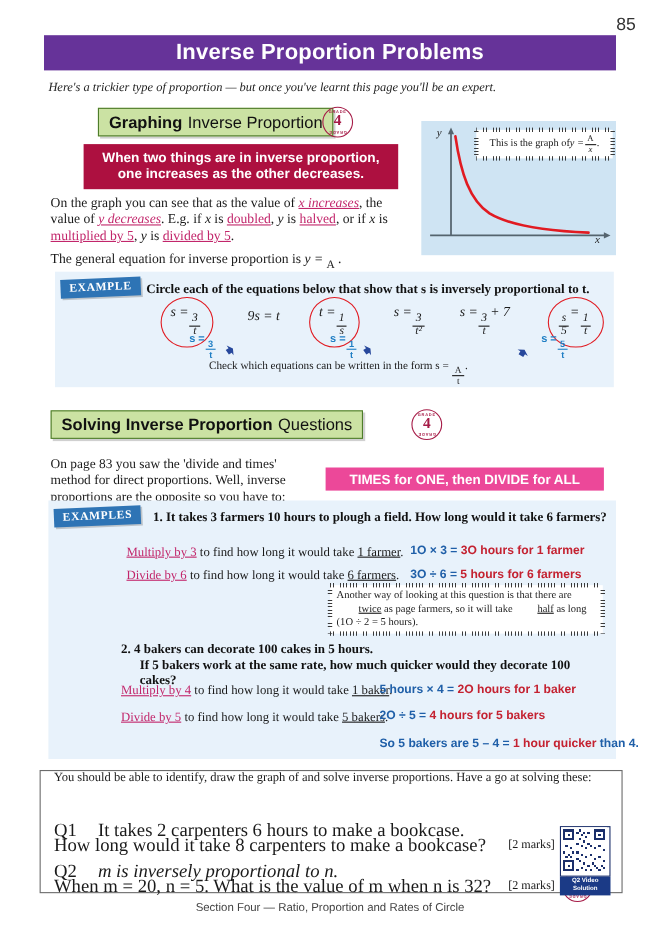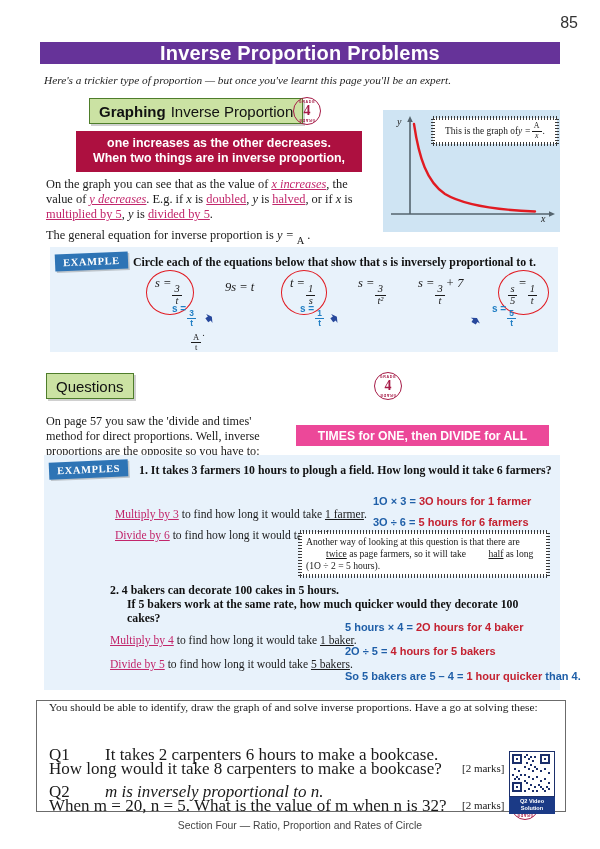--- a/index.html
+++ b/index.html
@@ -16,22 +16,22 @@
 
   
   .page-num {
     position: absolute; top: 14px; right: 22px;
     font-family: "Liberation Sans", sans-serif;
     font-size: 16px; color: #333;
   }
 
   
   .title-bar {
-    position: absolute; left: 40px; top: 42px;
-    width: 520px; height: 22px;
+    position: absolute; left: 40px; top: 32px;
+    width: 520px; height: 32px;
     background: #663399;
     display: flex; align-items: center; justify-content: center;
   }
   .title-bar .title-text {
     font-family: "Liberation Sans", sans-serif;
     font-weight: bold; font-size: 20px; color: #ffffff;
     letter-spacing: .2px;
   }
 
   
@@ -218,21 +218,21 @@
     display: flex; align-items: center; justify-content: center;
   }
   .green-box span {
     font-family: "Liberation Sans", sans-serif;
     font-weight: bold; font-size: 12.2px; color: #fff;
   }
 
   
   .step {
     position: absolute;
-    font-size: 11.6px; color: #1a1a1a; white-space: nowrap; margin-top: 13px;
+    font-size: 11.6px; color: #1a1a1a; white-space: nowrap;
   }
   .step .op { color: #c2266b; text-decoration: underline; }
   .step .who { text-decoration: underline; }
   .calc {
     position: absolute;
     font-family: "Liberation Sans", sans-serif;
     font-weight: bold; font-size: 11px;
     color: #1f5fa8; white-space: nowrap;
   }
   .calc .hl { color: #c42231; }
@@ -262,21 +262,21 @@
     margin: 0 0 4px 12px;
     font-size: 11.4px; color: #1a1a1a;
   }
   .q-row {
     position: absolute; left: 12px;
     font-size: 17px; line-height: 14px; color: #1a1a1a;
   }
   #q1-row { top: 47px; }
   #q2-row { top: 84px; }
   .q-label { position: absolute; left: 0; width: 34px; }
-  .q-text { margin-left: 56px; }
+  .q-text { margin-left: 40px; }
   .marks {
     position: absolute;
     font-size: 11px; color: #1a1a1a;
   }
   #marks-1 { left: 425px; top: 61px; }
   #marks-2 { left: 425px; top: 98px; }
   .summary .grade-stamp { position: absolute; }
   #grade-q1 { left: 474px; top: 54px; }
   #grade-q2 { left: 474px; top: 91px; }
 
@@ -319,22 +319,22 @@
   <span class="b">Graphing</span>
   <span>Inverse Proportion</span>
 </div>
 <div class="grade-stamp" id="grade-1">
   <span class="arc top">GRADE</span>
   <span>4</span>
   <span class="arc bot">GRADE</span>
 </div>
 
 <div class="red-box">
+  <div>When two things are in inverse proportion,</div>
   <div>one increases as the other decreases.</div>
-  <div>When two things are in inverse proportion,</div>
 </div>
 
 <div class="body-p" id="para-1">
   <span>On the graph you can see that as the value of </span><span class="pink-u ital">x increases</span><span>, the value of </span><span class="pink-u ital">y decreases</span><span>.  E.g. if </span><span class="ital">x</span><span> is </span><span class="pink-u">doubled</span><span>, </span><span class="ital">y</span><span> is </span><span class="pink-u">halved</span><span>, or if </span><span class="ital">x</span><span> is </span><span class="pink-u">multiplied by 5</span><span>, </span><span class="ital">y</span><span> is </span><span class="pink-u">divided by 5</span><span>.</span>
 </div>
 
 <div class="body-p" id="para-2">
   <span>The general equation for inverse proportion is </span><span class="ital">y =</span><span class="frac">
       <span class="num">A</span>
       <span class="den ital">x</span>
@@ -432,36 +432,37 @@
 
 <div class="annot" style="left:492px; top:303px;">
   <span>s =</span><span class="frac">
       <span class="num">5</span>
       <span class="den">t</span>
     </span>
 </div>
 <div class="arrow-blue" style="left:468px; top:312px; transform:rotate(-58deg);">➧</div>
 
 <div class="check-note">
-  <span class="frac">
+  <span>Check which equations can be written in the form s = </span><span class="frac">
       <span class="num">A</span>
       <span class="den">t</span>
     </span><span>.</span>
 </div>
 
 <div class="sec-head" id="sec-head-2">
+  <span class="b">Solving Inverse Proportion</span>
   <span>Questions</span>
 </div>
 <div class="grade-stamp" id="grade-2">
   <span class="arc top">GRADE</span>
   <span>4</span>
   <span class="arc bot">GRADE</span>
 </div>
 
-<div class="body-p" id="para-3">On page 57 you saw the 'divide and times' method for direct proportions.  Well, inverse proportions are the opposite so you have to:</div>
+<div class="body-p" id="para-3">On page 83 you saw the 'divide and times' method for direct proportions.  Well, inverse proportions are the opposite so you have to:</div>
 
 <div class="green-box">
   <span>TIMES for ONE, then DIVIDE for ALL</span>
 </div>
 
 <div class="blue-panel" id="blue-2"></div>
 <div class="ex-tag" id="ex-tag-2">EXAMPLES</div>
 
 <div class="ex-head" id="ex2a-head">
   <span class="qnum">1.</span>
@@ -493,21 +494,21 @@
 <div class="ex-head" id="ex2b-head">
   <span class="qnum">2.</span>
   <span>4 bakers can decorate 100 cakes in 5 hours.</span><br>
   <span style="margin-left:17px; display:inline-block;">If 5 bakers work at the same rate, how much quicker would they decorate 100 cakes?</span>
 </div>
 
 <div class="step" style="left:110px; top:621px;">
   <span class="op">Multiply by 4</span><span> to find how long it would take </span><span class="who">1 baker</span><span>.</span>
 </div>
 <div class="calc" style="left:345px; top:621px;">
-  <span>5 hours × 4 = </span><span class="hl">2O hours for 4 baker</span>
+  <span>5 hours × 4 = </span><span class="hl">2O hours for 1 baker</span>
 </div>
 
 <div class="step" style="left:110px; top:645px;">
   <span class="op">Divide by 5</span><span> to find how long it would take </span><span class="who">5 bakers</span><span>.</span>
 </div>
 <div class="calc" style="left:345px; top:645px;">
   <span>2O ÷ 5 = </span><span class="hl">4 hours for 5 bakers</span>
 </div>
 
 <div class="calc" style="left:345px; top:670px;">

